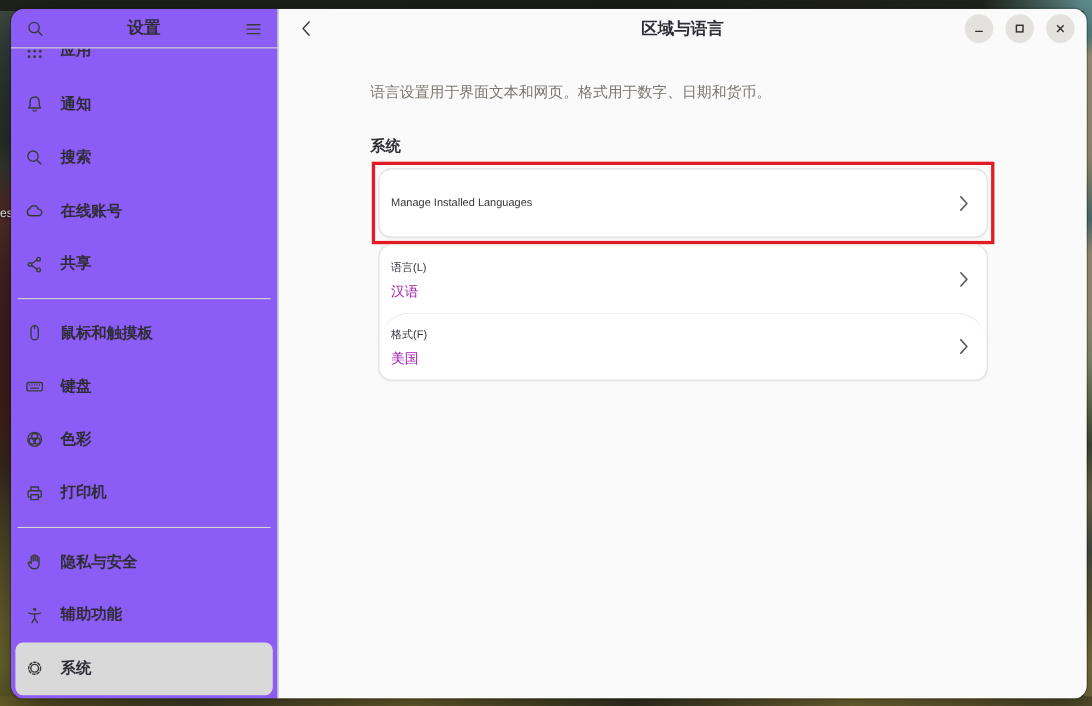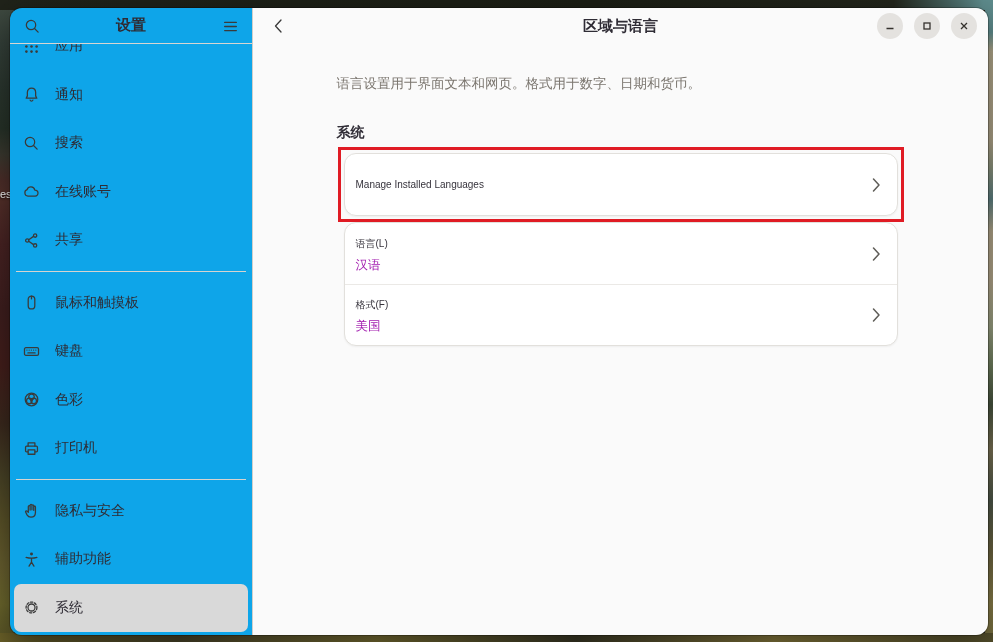--- a/index.html
+++ b/index.html
@@ -22,29 +22,29 @@
     background:linear-gradient(to right,#6b6128 0%,#4a452a 18%,#7a7034 38%,#3c3a26 58%,#8a7c3e 78%,#55502c 100%); }
   .desktop-label { position:absolute; left:0; top:188px; color:#fff; font-size:11px;
     text-shadow:0 1px 2px rgba(0,0,0,.8); }
 
   
   .window { position:absolute; left:10px; top:8px; width:978px; height:627px;
     border-radius:12px; overflow:hidden; display:flex;
     box-shadow:0 10px 34px rgba(0,0,0,.5), 0 0 0 1px rgba(0,0,0,.25); }
 
   
-  .sidebar { width:243px; height:100%; background:#0ea5e9; border-right:1px solid #d0cec9;
+  .sidebar { width:243px; height:100%; background:#8b5cf6; border-right:1px solid #d0cec9;
     display:flex; flex-direction:column; }
   .sb-header { height:36px; flex:none; position:relative; display:flex;
     align-items:center; justify-content:center; border-bottom:1px solid #d8d6d2; }
   .sb-title { font-size:15px; font-weight:bold; color:#2f2c35; }
   .hdr-btn { position:absolute; top:5px; width:26px; height:26px; border-radius:6px;
     display:flex; align-items:center; justify-content:center; }
   .hdr-btn.left { left:9px; } .hdr-btn.right { right:9px; }
-  .sb-list { flex:1; overflow:hidden; padding:0 4px; }
+  .sb-list { flex:1; overflow:hidden; padding:0 4px;font-weight:bold; }
   .sb-item { height:48.5px; display:flex; align-items:center; gap:15px;
     padding-left:9px; border-radius:7px; color:#2f2c35; font-size:14px; }
   .sb-item.clipped { margin-top:-22px; }
   .sb-item.selected { background:var(--selected-bg,#d9d9d9); }
   .sb-divider { height:1px; background:#d6d4d0; margin:6.5px 2px; }
   .ic { width:17px; height:17px; flex:none; display:block; }
   .ic * { fill:none; stroke:#3a3a3a; stroke-width:1.2; stroke-linecap:round; stroke-linejoin:round; }
   .ic .fill { fill:#3a3a3a; stroke:none; }
 
   
@@ -61,21 +61,21 @@
 
   .page { width:554px; margin:0 auto; }
   .description { margin:31px 0 0 -7px; font-size:13.5px; color:#7b766f; line-height:18px; }
   .section-title { margin:30px 0 6px -7px; font-size:14px; font-weight:bold; color:#322f38; line-height:18px; }
   .section-title.second { margin-top:24px; margin-bottom:7px; }
   .highlight-box { border:3px solid var(--highlight-red,#e01b24); padding:3px; margin:0 -6px; }
   .card { background:#fff; border:1px solid #e2e0dc; border-radius:12px;
     box-shadow:0 1px 2px rgba(0,0,0,.05); overflow:hidden; }
   .card.second { margin-bottom:0; }
   .row { height:61px; display:flex; align-items:center; padding:0 16px 0 11px; position:relative; }
-  .row + .row { border-top:1px solid #ebe9e6; }
+  .row + .row { border-top:1px solid #ebe9e6;border-radius:28px; }
   .row-text { flex:1; display:flex; flex-direction:column; justify-content:center; gap:6px; }
   .row-label { font-size:10px; color:#36333c; line-height:17px; }
   .row-value { font-size:12.5px; color:#a21caf; line-height:15px; }
   .chev { width:9px; height:16px; flex:none; }
   .chev path { fill:none; stroke:#5f5d58; stroke-width:1.5; stroke-linecap:round; stroke-linejoin:round; }
   .back-chev path { fill:none; stroke:#3a3a3a; stroke-width:1.3; stroke-linecap:round; stroke-linejoin:round; }
 </style>
 </head>
 <body>
 

